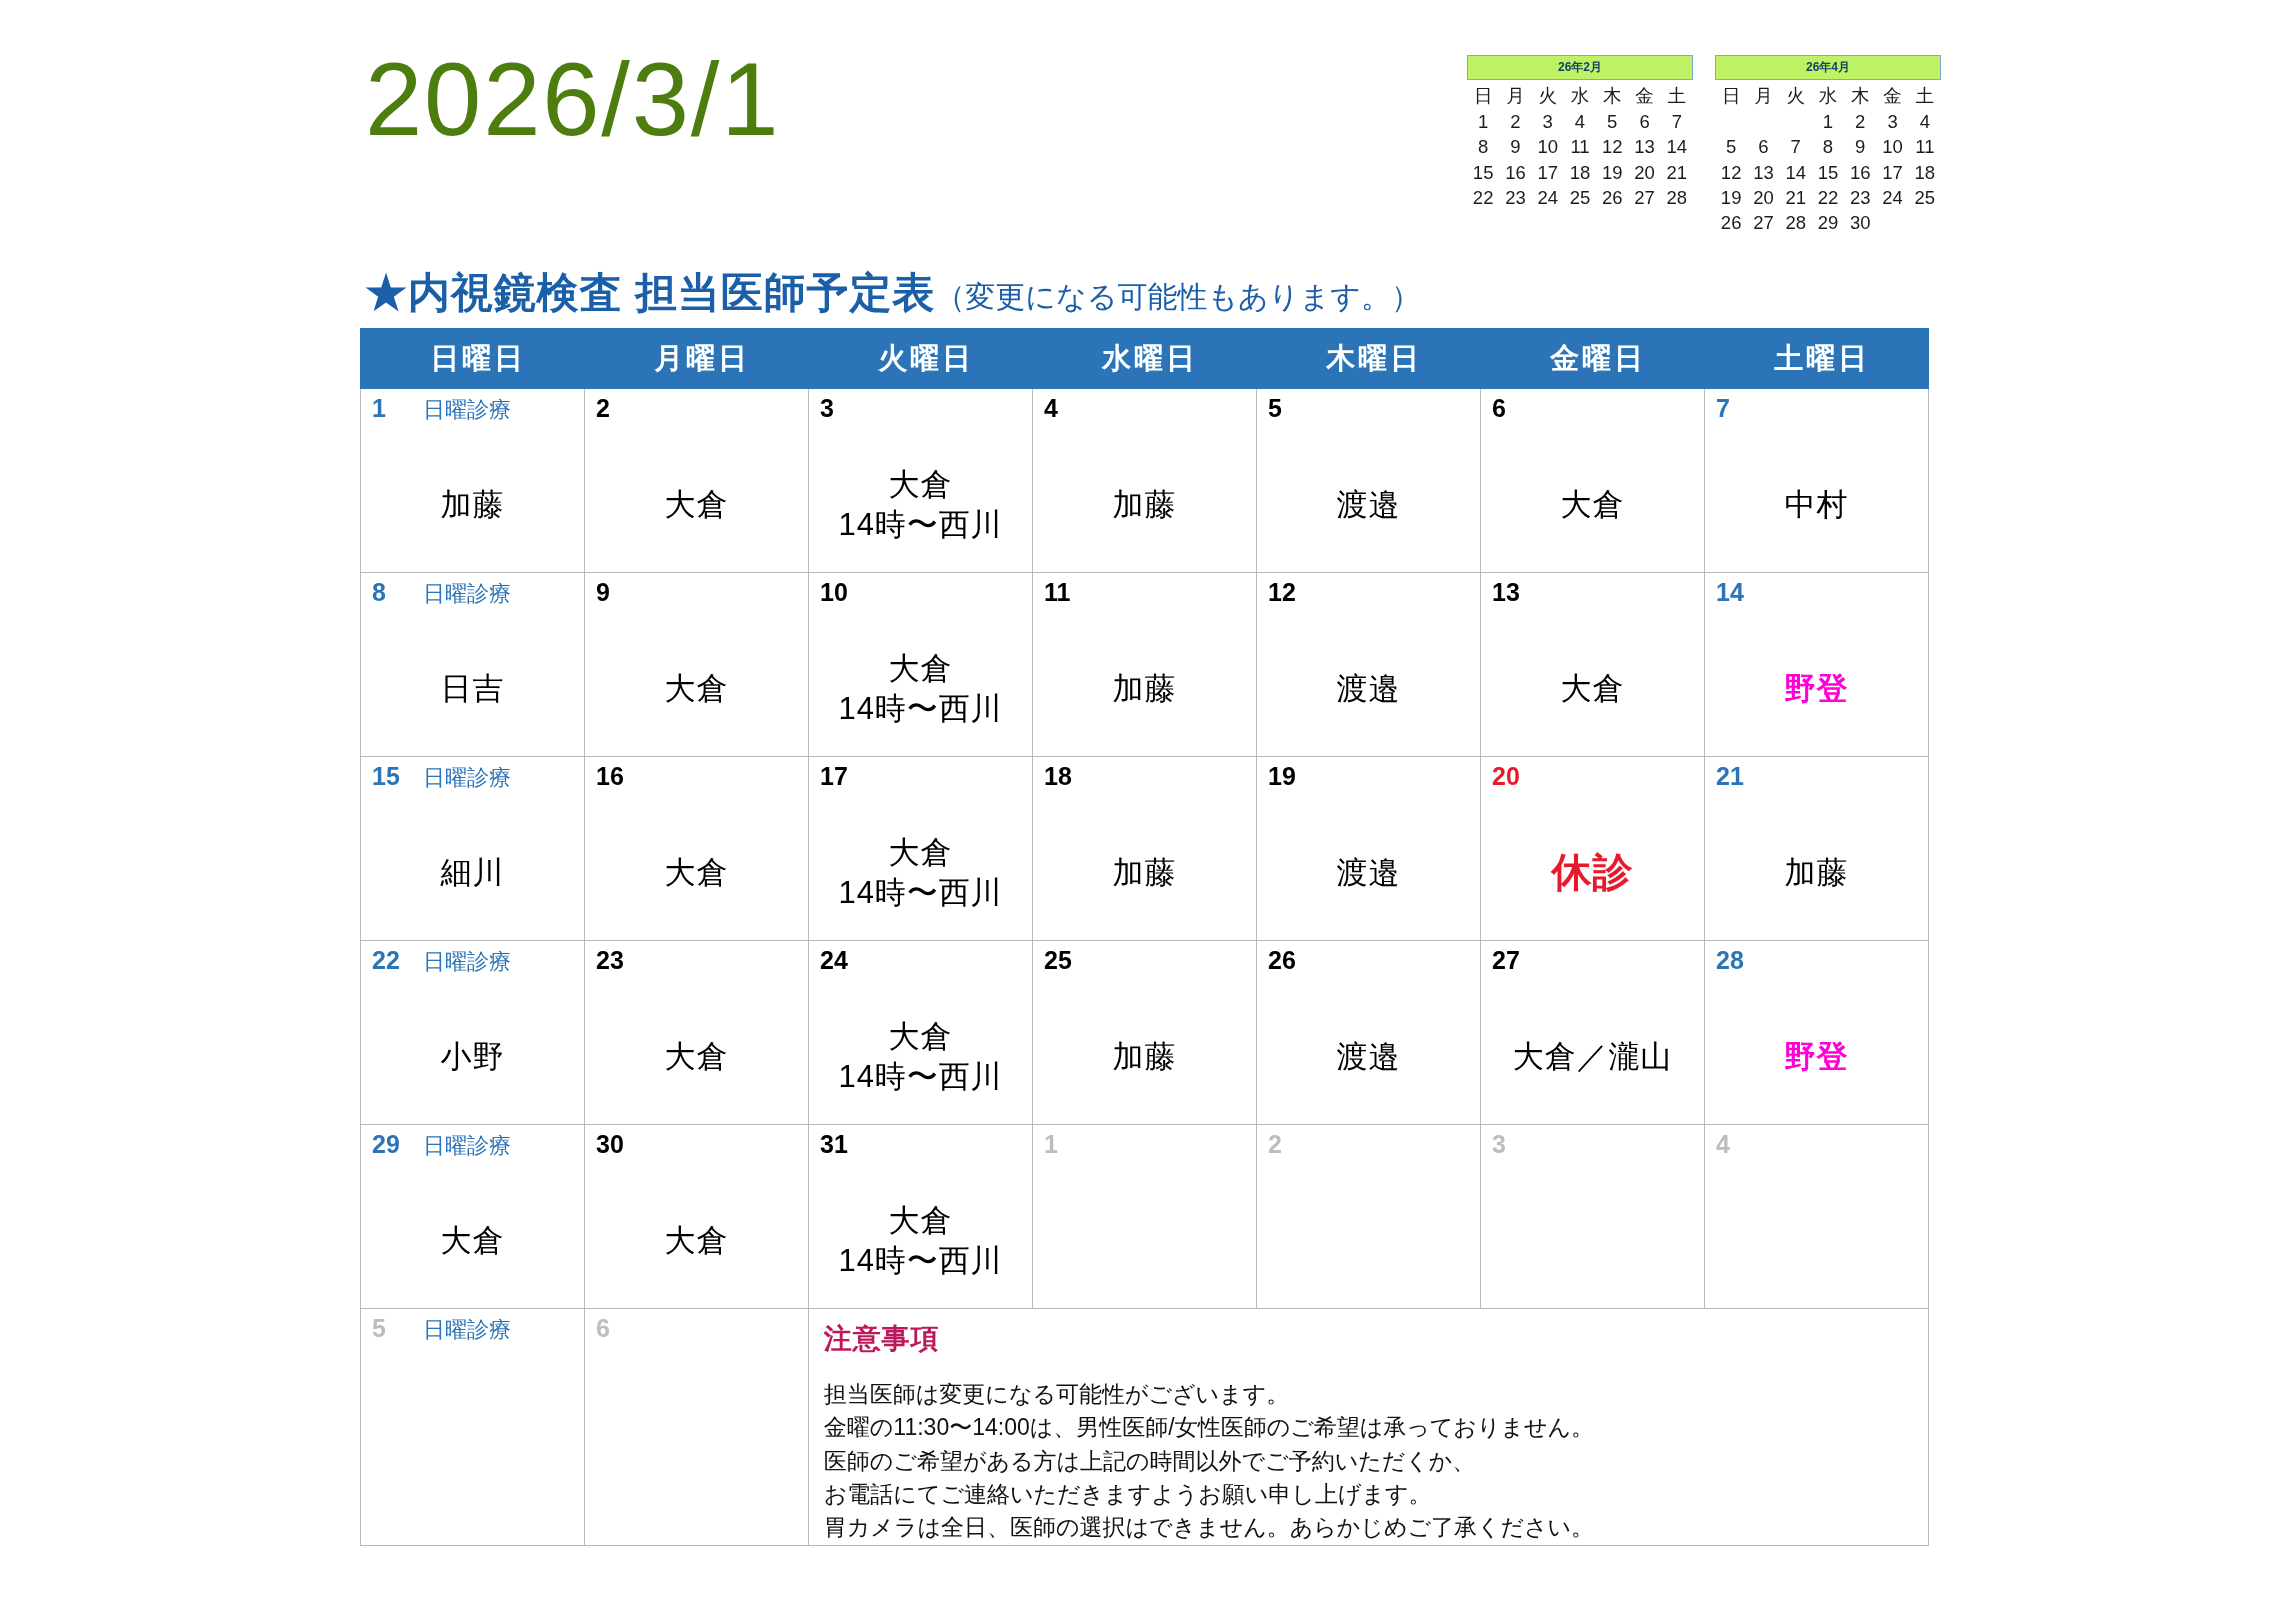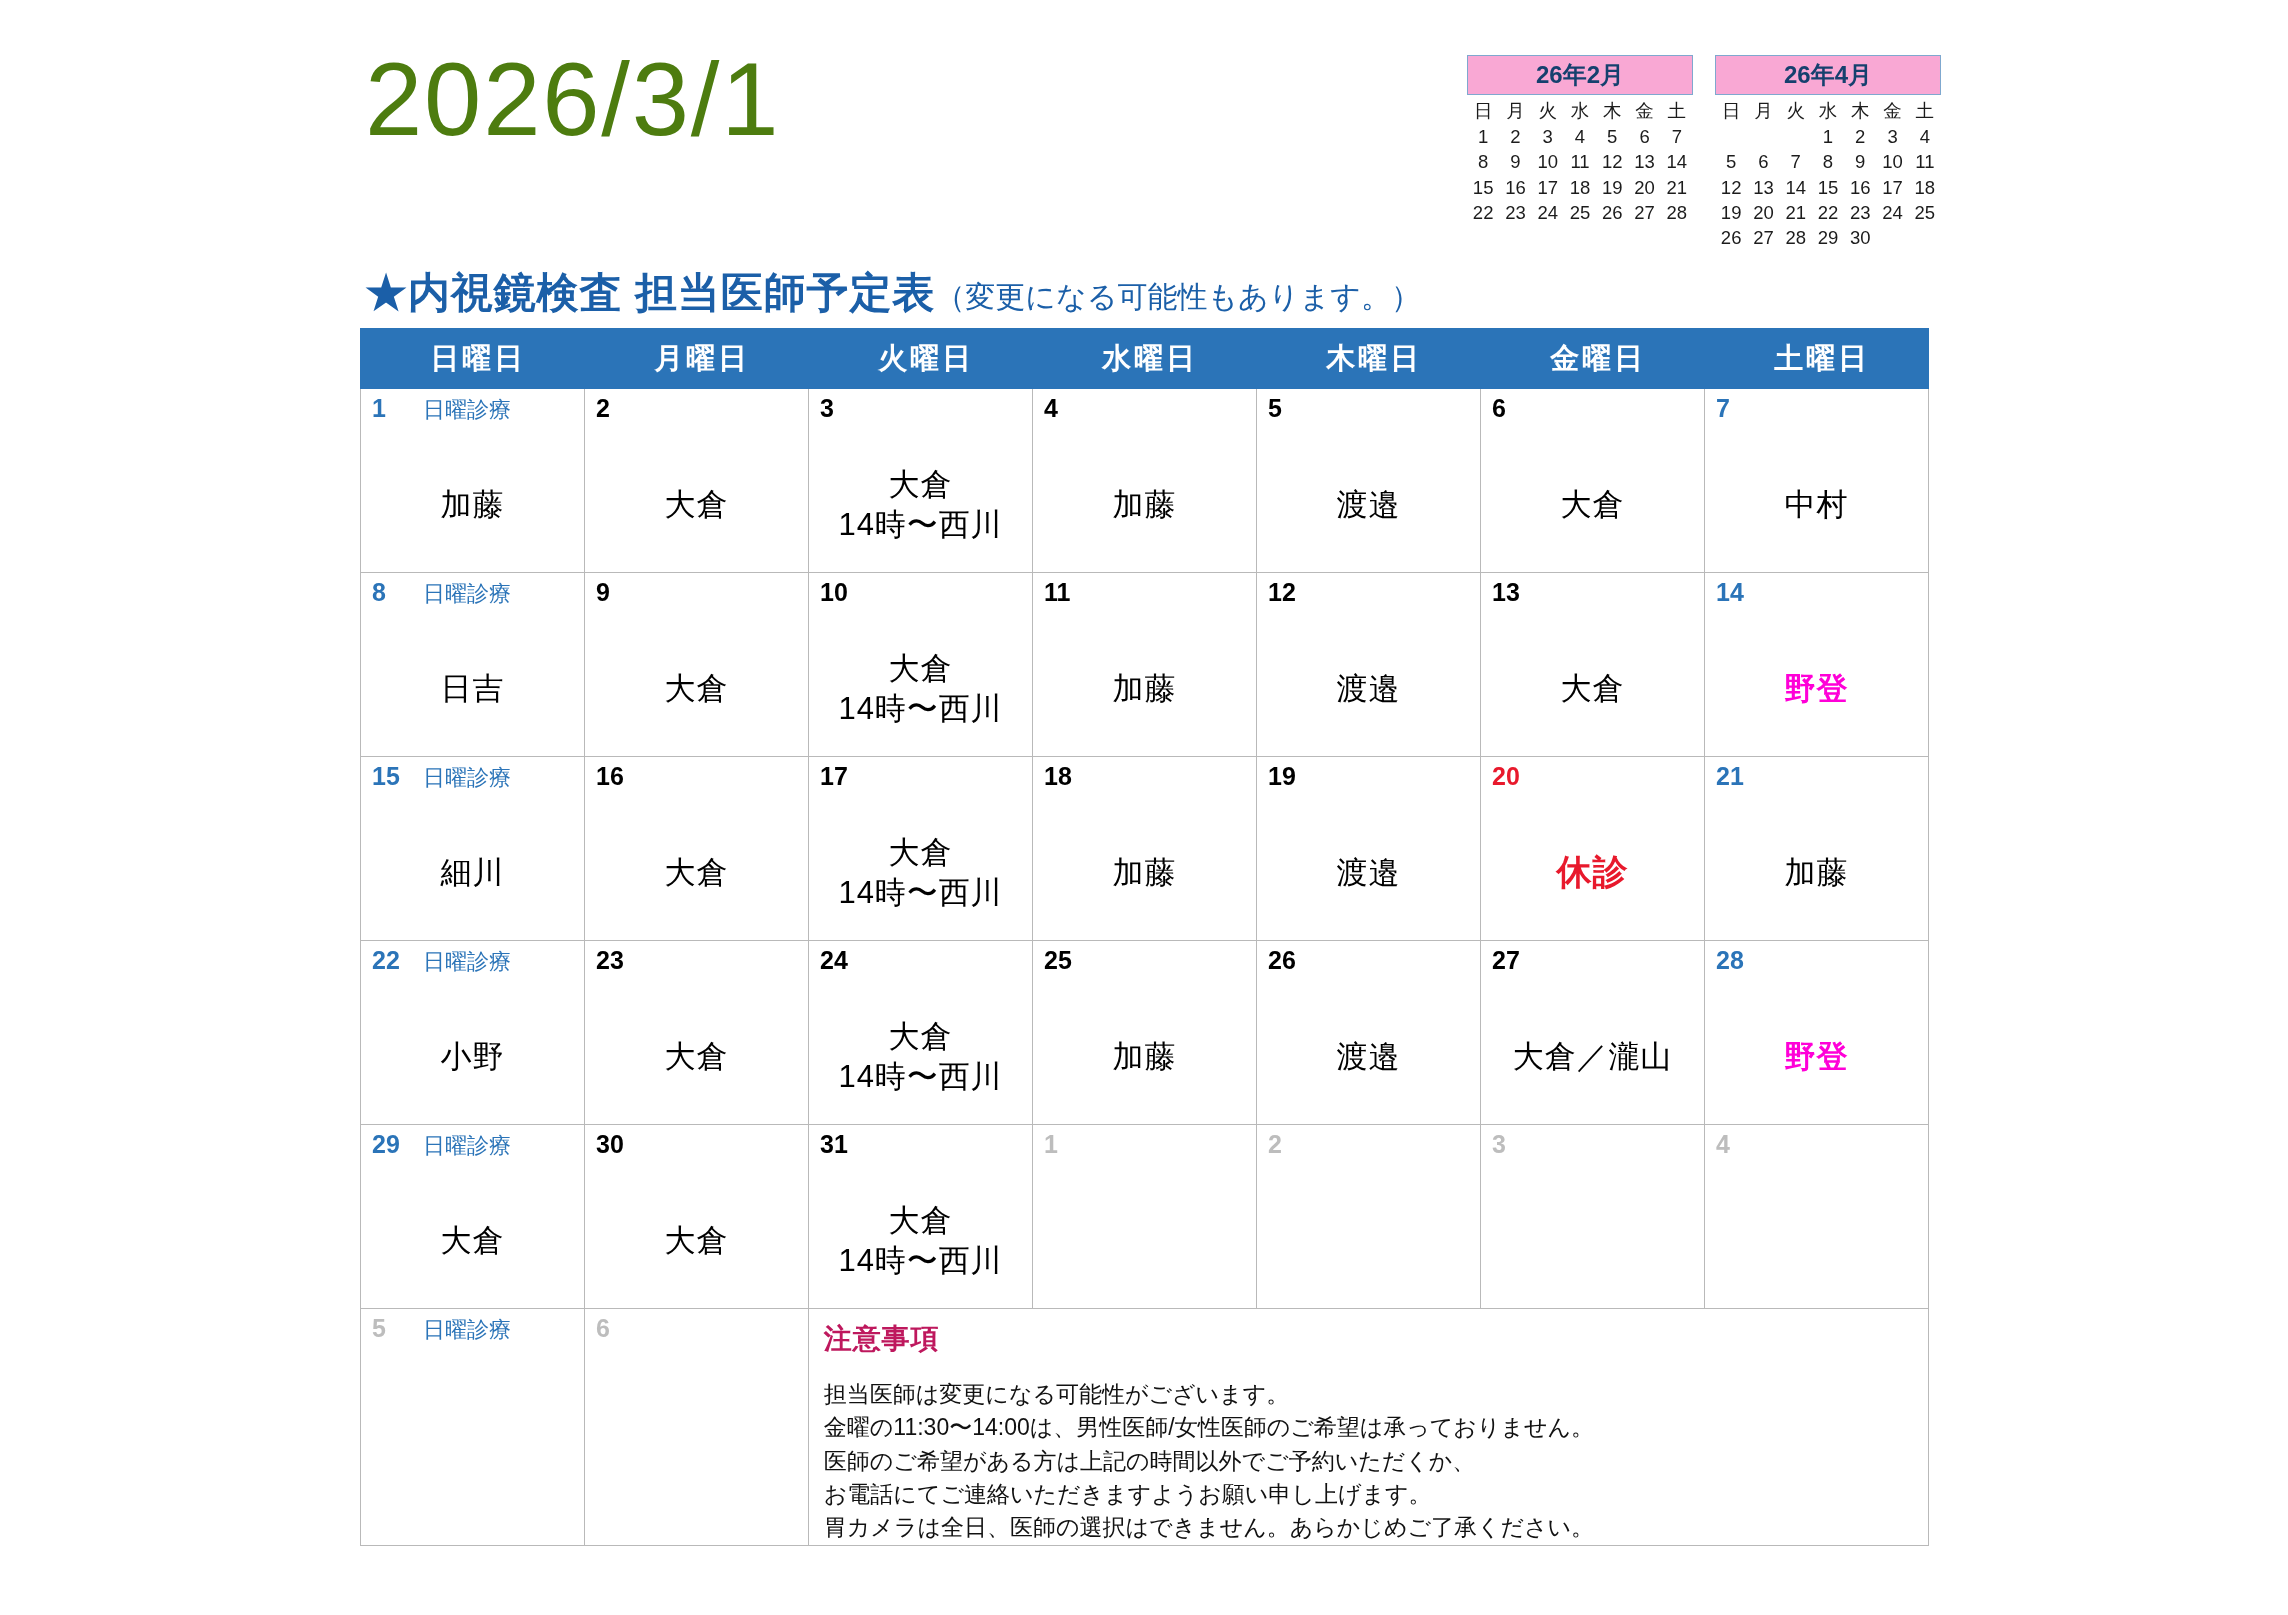--- a/index.html
+++ b/index.html
@@ -36,25 +36,25 @@
     top: 55px;
     display: flex;
     gap: 22px;
   }
   .mini-cal {
     width: 226px;
     font-size: 17.5px;
     color: #2b2b2b;
   }
   .mini-cal-head {
-    background: #f9a8d4;
+    background: #bef264;
     border: 0.9px solid #7fa8cf;
     text-align: center;
     font-weight: bold;
-    font-size: 24px;
+    font-size: 12px;
     color: #15406e;
     padding: 2.8px 0 3.7px 0;
   }
   .mini-cal table {
     border-collapse: collapse;
     width: 100%;
     margin-top: 2.8px;
   }
   .mini-cal td, .mini-cal th {
     text-align: center;
@@ -154,21 +154,21 @@
     flex-direction: column;
     align-items: center;
     justify-content: center;
     text-align: center;
     font-size: 31px;
     line-height: 1.28;
     letter-spacing: 0.9px;
     padding: 0 5.5px;
   }
   .cellbody.pink   { color: #ff00d8; font-weight: bold; font-size: 31px; }
-  .cellbody.redtxt { color: #e8192c; font-weight: bold; font-size: 35px; text-align: center; }
+  .cellbody.redtxt { color: #e8192c; font-weight: bold; font-size: 40px; text-align: center; }
 
   
   td.notes-cell {
     height: 231px;
     vertical-align: top;
   }
   .notes-title {
     font-size: 28px;
     font-weight: bold;
     color: #be185d;

